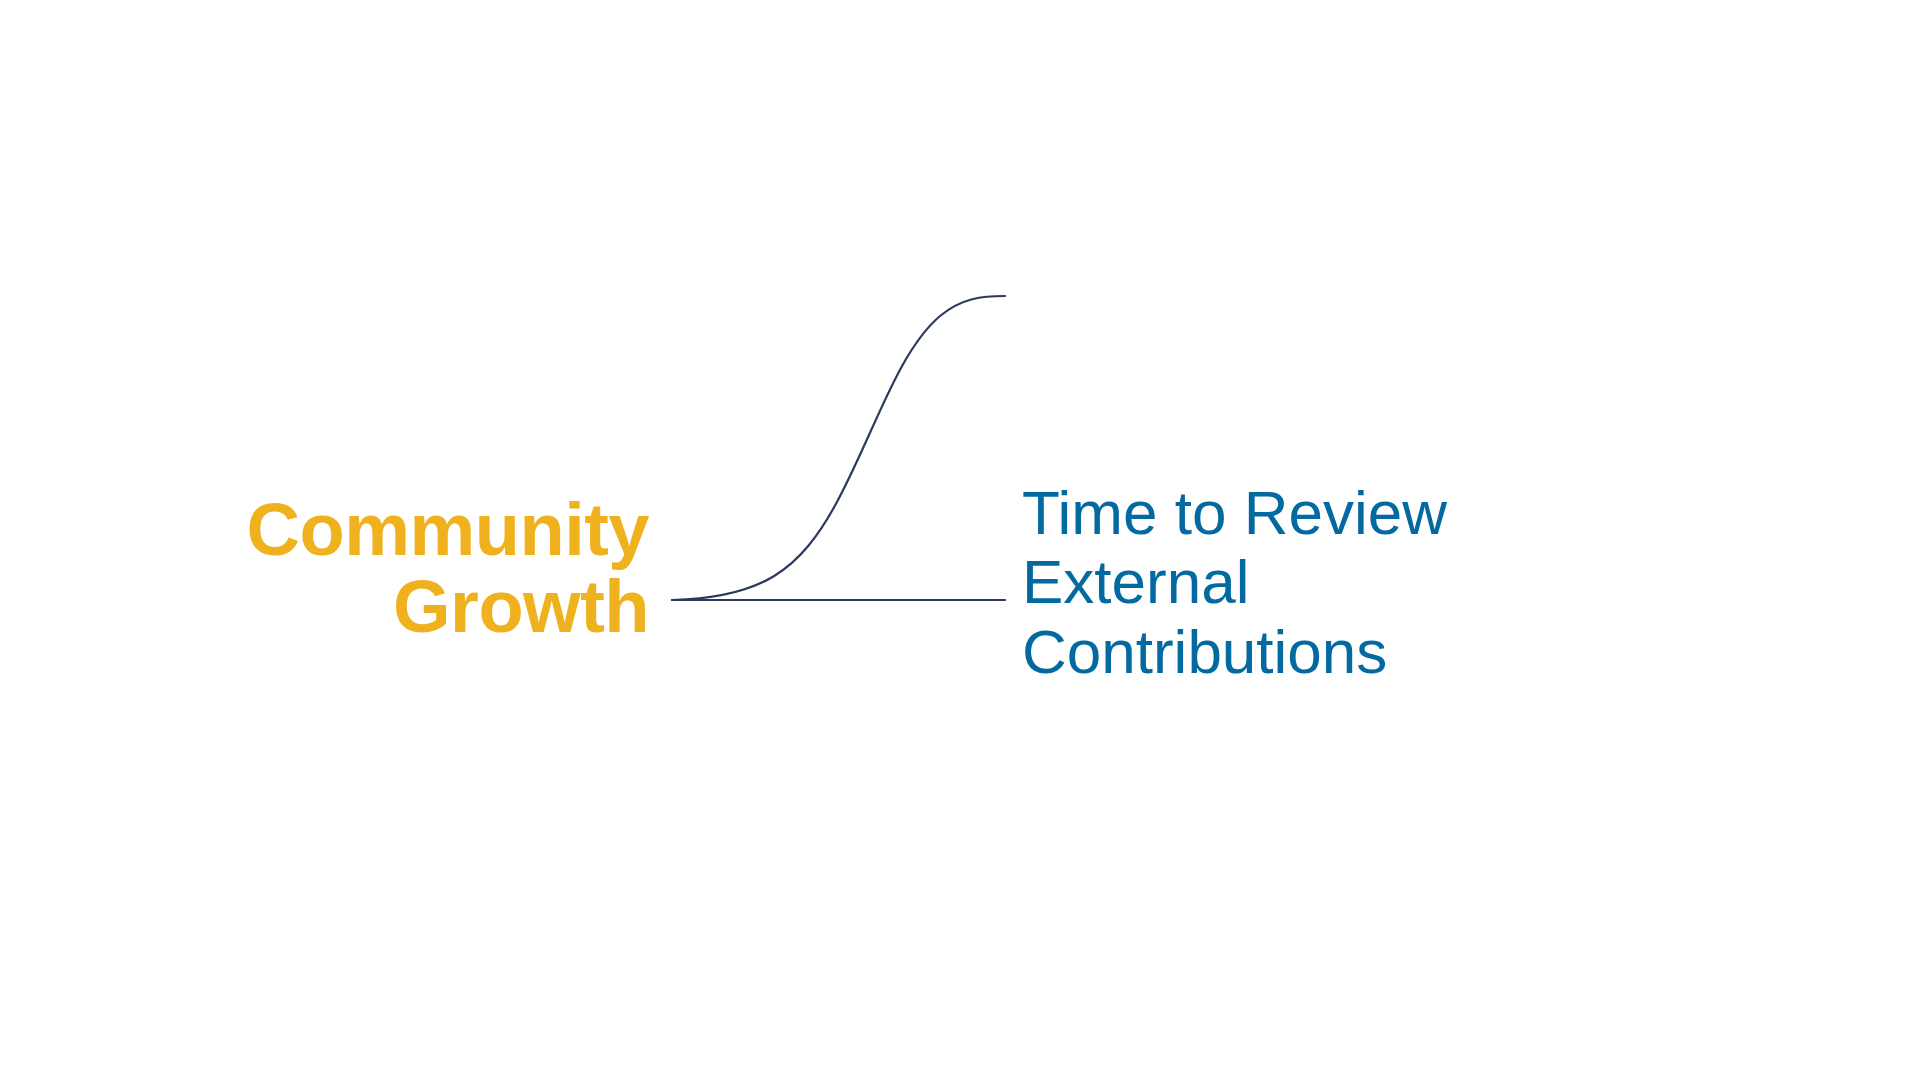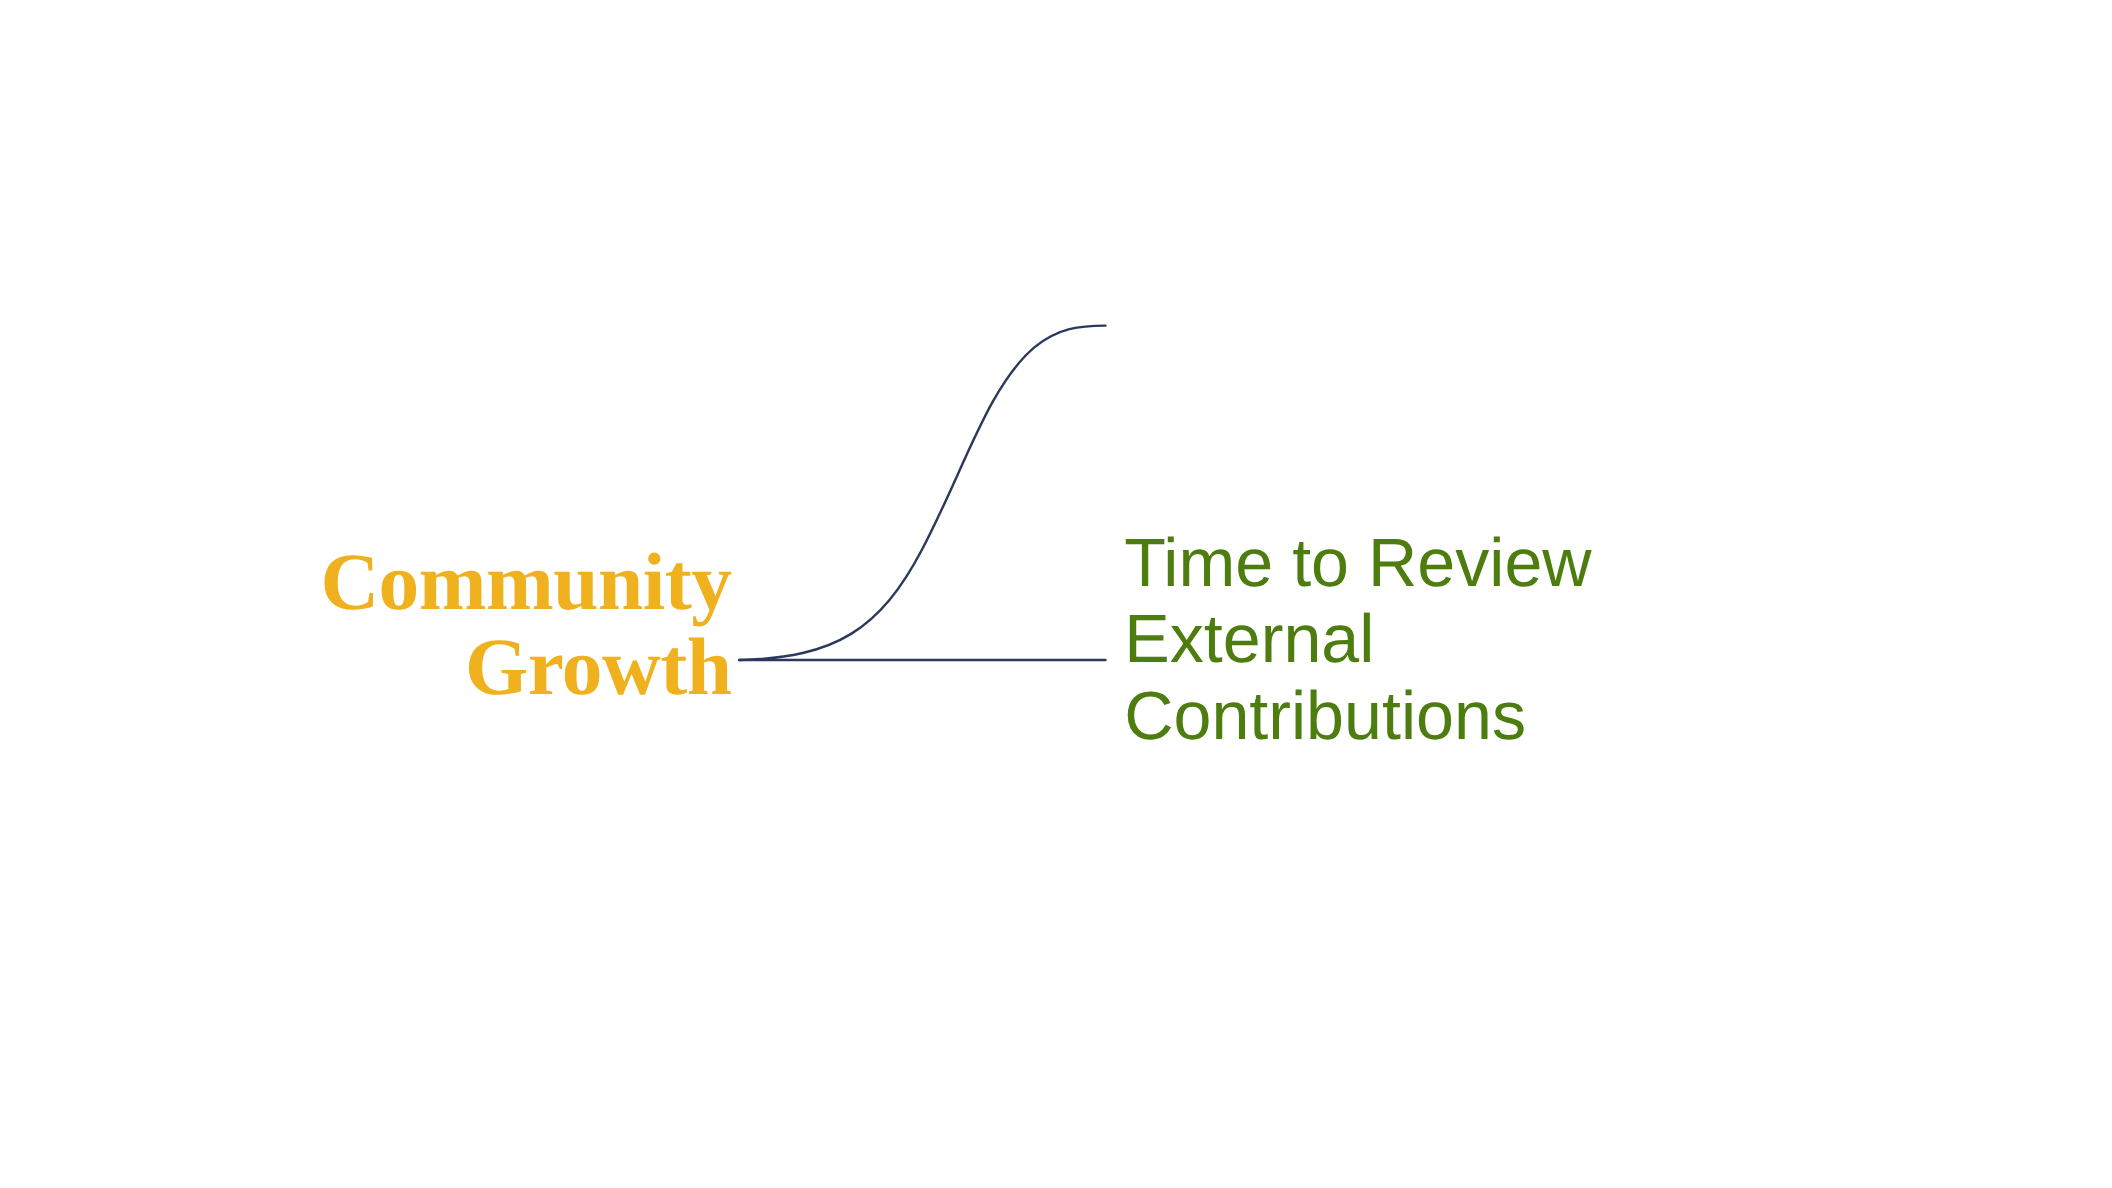--- a/index.html
+++ b/index.html
@@ -13,25 +13,25 @@
     width: 1920px;
     height: 1080px;
     background: #ffffff;
     overflow: hidden;
     font-family: "Liberation Sans", sans-serif;
   }
 
   
   .root-node {
     position: absolute;
-    left: 120px;
+    left: 104px;
     top: 492px;
     width: 545px;
     text-align: right;
-    font-family: Liberation Serif, serif;
+    font-family: Liberation Sans, sans-serif;
     font-weight: 700;
     font-size: 74px;
     line-height: 1.04;
     letter-spacing: -0.5px;
     color: #efb11d;
     white-space: pre-line;
   }
 
   
   .connector {
@@ -58,21 +58,21 @@
     width: 560px;
     font-size: 62px;
     color: #9a9a9a;
   }
 
   .branch-label.bottom {
     left: 1022px;
     top: 478px;
     width: 600px;
     font-size: 62px;
-    color: #4d7c0f;
+    color: #0369a1;
   }
 </style>
 </head>
 <body>
 
 <div id="stage">
 
   <div class="root-node">Community
 Growth</div>
 

